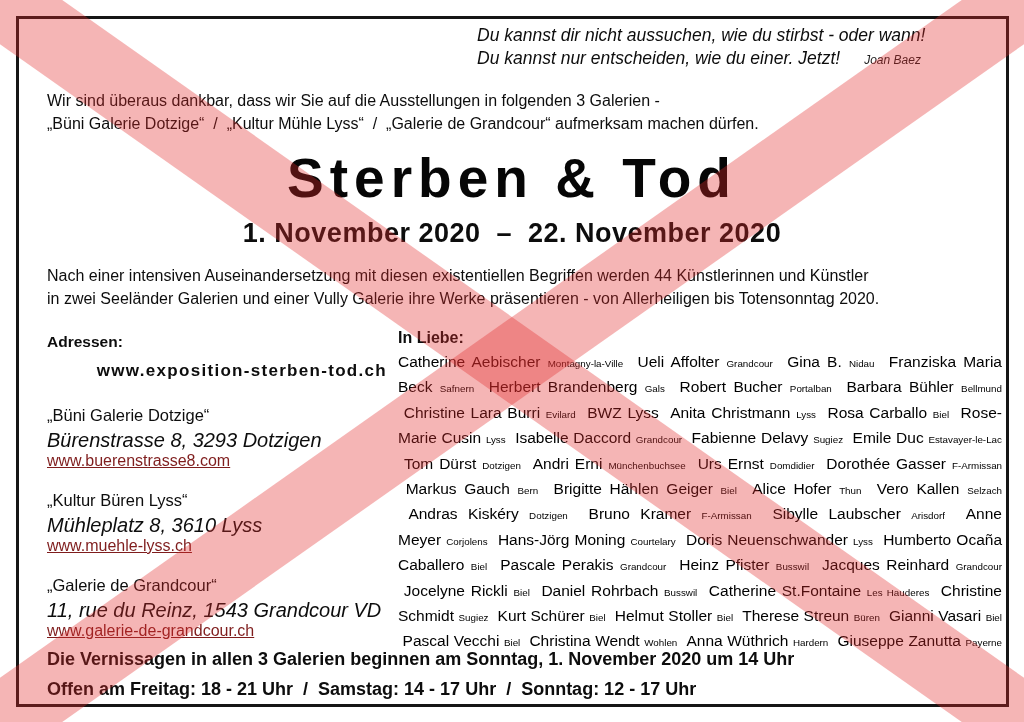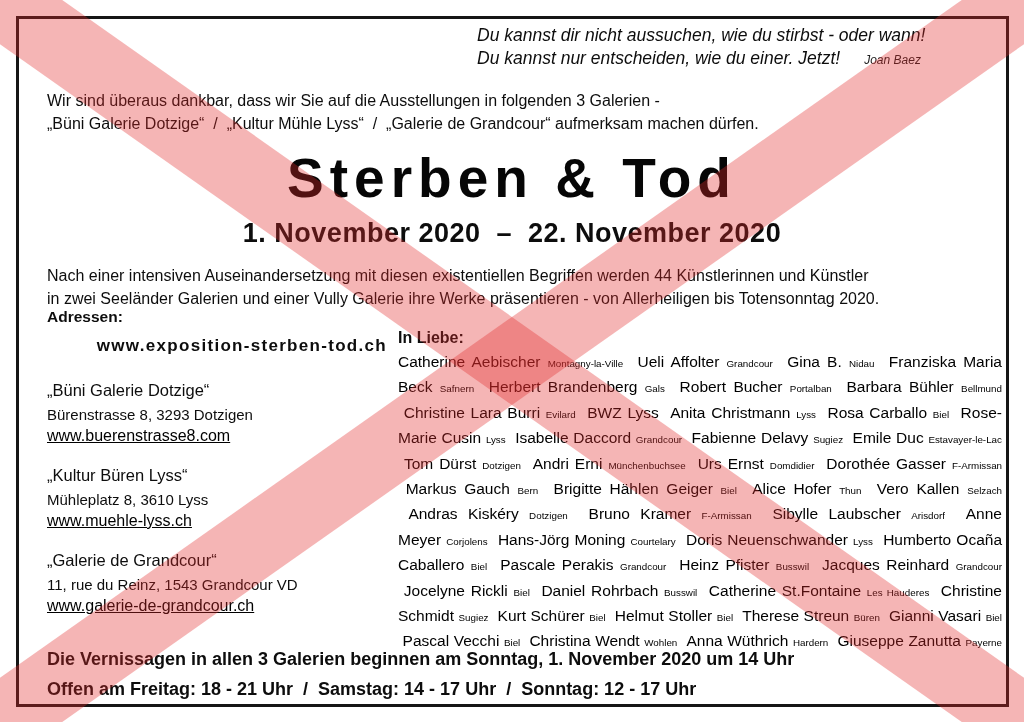--- a/index.html
+++ b/index.html
@@ -15,27 +15,27 @@
 
   .intro{position:absolute;left:47px;top:89px;width:920px;font-size:16px;line-height:23px;}
 
   .title{position:absolute;left:20px;top:146px;width:984px;text-align:center;
     font-size:55px;font-weight:bold;letter-spacing:6px;white-space:nowrap;color:#060606;}
   .date-range{position:absolute;left:20px;top:218px;width:984px;text-align:center;
     font-size:27px;font-weight:bold;letter-spacing:0.5px;white-space:nowrap;}
 
   .description{position:absolute;left:47px;top:264px;width:950px;font-size:16px;line-height:23px;}
 
-  .left-col{position:absolute;left:47px;top:308px;width:340px;}
+  .left-col{position:absolute;left:47px;top:333px;width:340px;}
   .addr-heading{font-size:15.5px;font-weight:bold;margin:0 0 10px 0;}
   .website{font-size:17px;font-weight:bold;letter-spacing:1.3px;margin:0 0 25px 0;text-align:right;}
   .gallery{margin-bottom:20px;}
   .g-name{font-size:16.5px;font-weight:normal;margin-bottom:5px;}
-  .g-addr{font-size:15px;line-height:20.5px;}
-  .g-url{font-size:16px;line-height:20.5px;text-decoration:underline;color:#000000;cursor:pointer;}
+  .g-addr{font-size:20px;line-height:20.5px;font-style:italic;}
+  .g-url{font-size:16px;line-height:20.5px;text-decoration:underline;color:#7f1d1d;cursor:pointer;}
 
   .right-col{position:absolute;left:398px;top:329px;width:604px;}
   .in-liebe{font-size:16px;font-weight:bold;margin:0 0 3px 0;}
   .artist-list{font-size:15.5px;line-height:23.4px;text-align:justify;color:#000;}
   .artist-location{font-size:9.8px;}
 
   .footer{position:absolute;left:47px;top:644px;width:955px;
     font-size:18px;font-weight:bold;line-height:30px;white-space:nowrap;}
 
   .cross-overlay{position:absolute;left:0;top:0;width:1024px;height:722px;z-index:5;pointer-events:none;}

